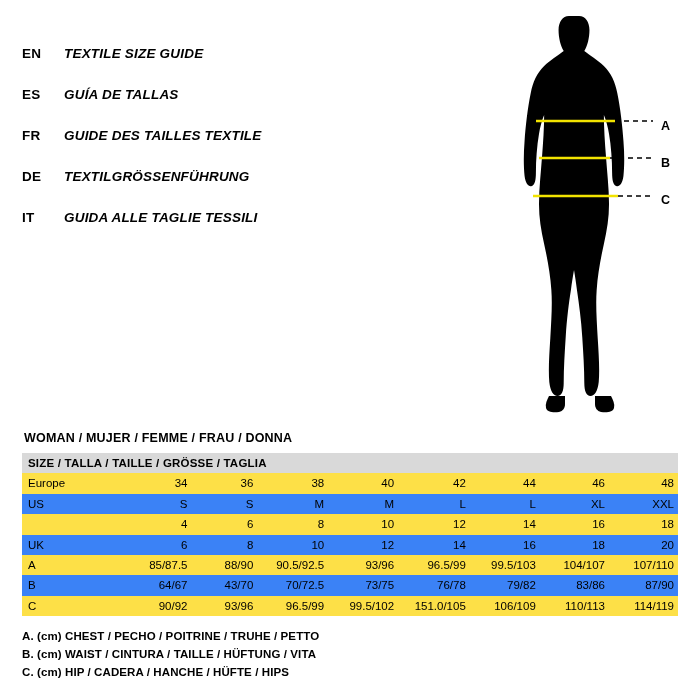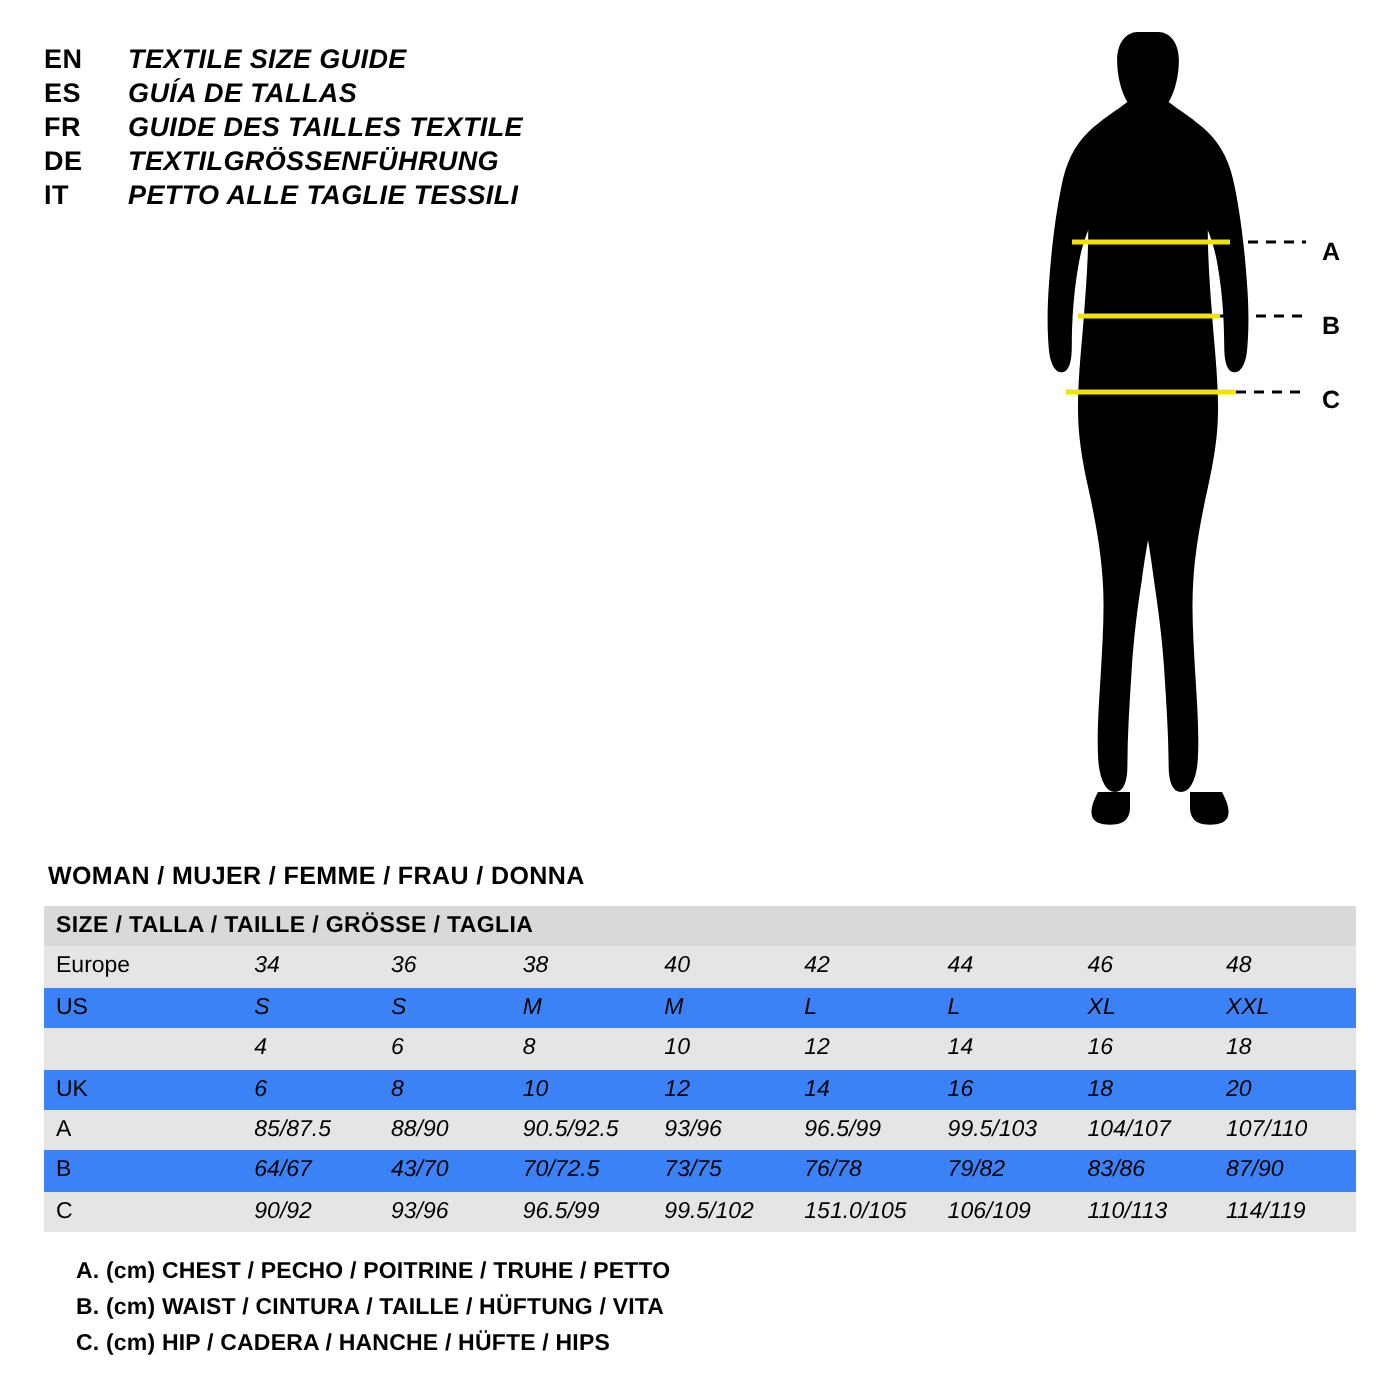--- a/index.html
+++ b/index.html
@@ -26,20 +26,21 @@
   .lang-row {
     display: flex;
     align-items: baseline;
     margin-bottom: 2px;
   }
   .lang-code {
     width: 42px;
     font-size: 13.5px;
     font-weight: bold;
     letter-spacing: 0.3px;
+    margin-top: 24px;
   }
   .lang-title {
     font-size: 13.5px;
     font-weight: bold;
     letter-spacing: 0.2px;
     font-style: italic;
   }
 
   
   .figure-wrap {
@@ -80,42 +81,41 @@
   }
   table.size-table {
     border-collapse: collapse;
     width: 100%;
     font-size: 11.5px;
   }
   table.size-table td {
     padding: 3px 4px;
     line-height: 1.25;
   }
-  .row-grey { background: #e5e5e5; }
+  .row-grey { background: #fde047; }
   .row-white { background: #3b82f6; }
   .row-head {
     background: #d9d9d9;
     font-weight: bold;
     letter-spacing: 0.2px;
   }
   .col-label {
     width: 110px;
     padding-left: 6px !important;
   }
   .cell-val {
-    text-align: left;
+    text-align: right;
     width: 68px;
-    font-style: italic;
   }
 
   
   .footnotes {
     position: absolute;
     top: 630px;
-    left: 38px;
+    left: 22px;
     width: 560px;
   }
   .footnote {
     font-size: 11.5px;
     font-weight: bold;
     margin-bottom: 6px;
     letter-spacing: 0.1px;
   }
 </style>
 </head>
@@ -133,21 +133,21 @@
   <div class="lang-row">
     <div class="lang-code">FR</div>
     <div class="lang-title">GUIDE DES TAILLES TEXTILE</div>
   </div>
   <div class="lang-row">
     <div class="lang-code">DE</div>
     <div class="lang-title">TEXTILGRÖSSENFÜHRUNG</div>
   </div>
   <div class="lang-row">
     <div class="lang-code">IT</div>
-    <div class="lang-title">PETTO ALLE TAGLIE TESSILI</div>
+    <div class="lang-title">GUIDA ALLE TAGLIE TESSILI</div>
   </div>
 </div>
 
 <div class="figure-wrap">
   <svg width="185" height="425" viewBox="0 0 185 425">
 
     <path fill="#000000" d="
       M62,8
       C56,8 52,14 52,22
       C52,30 54,38 57,43

